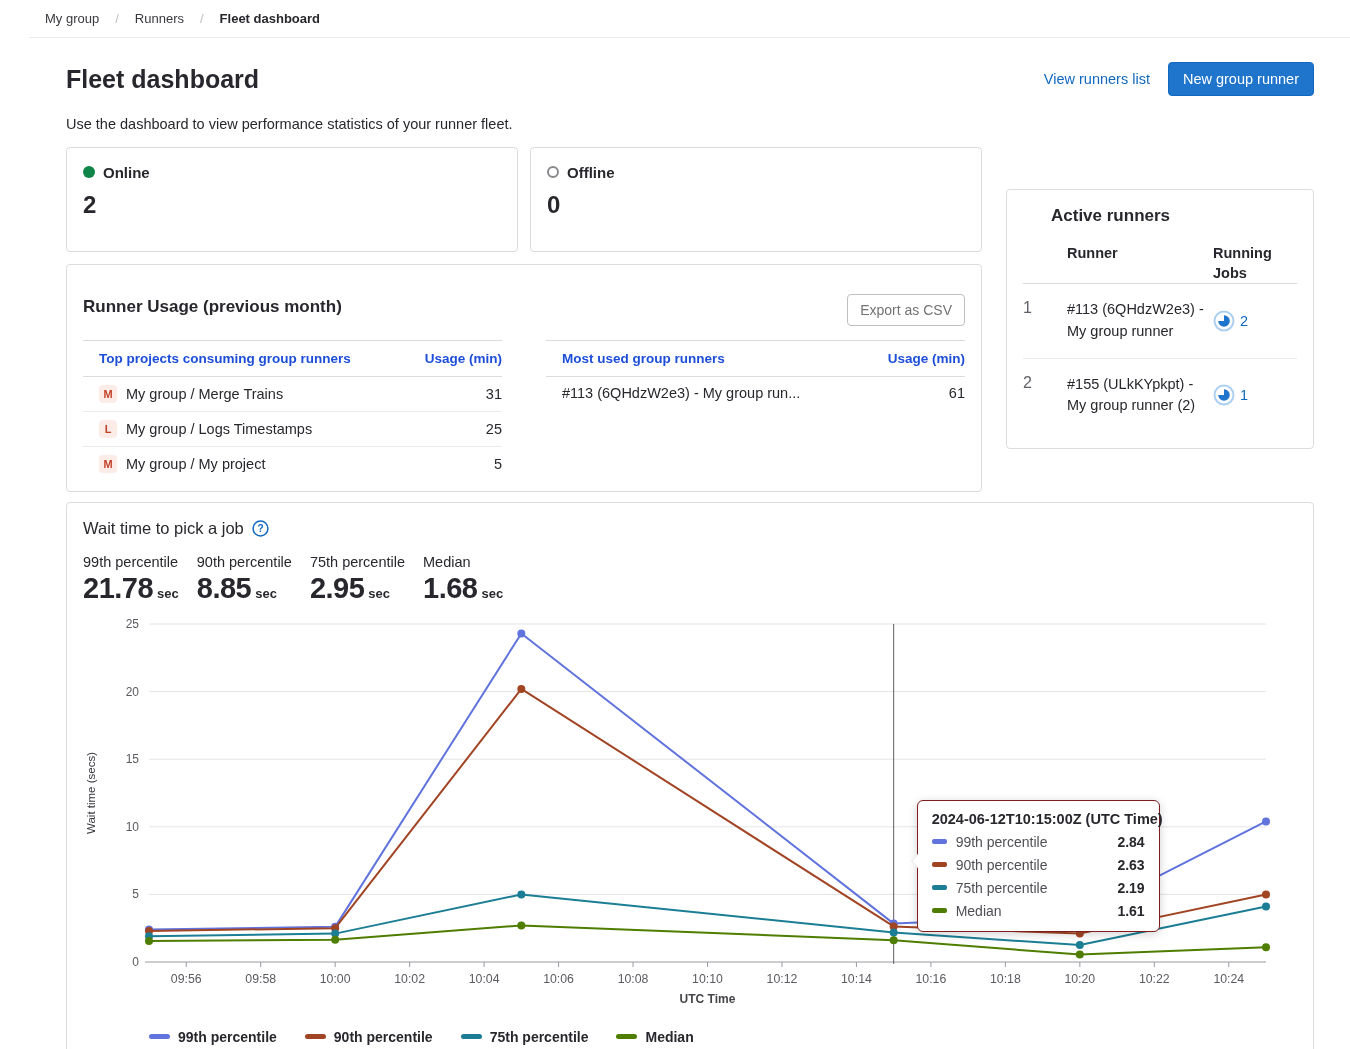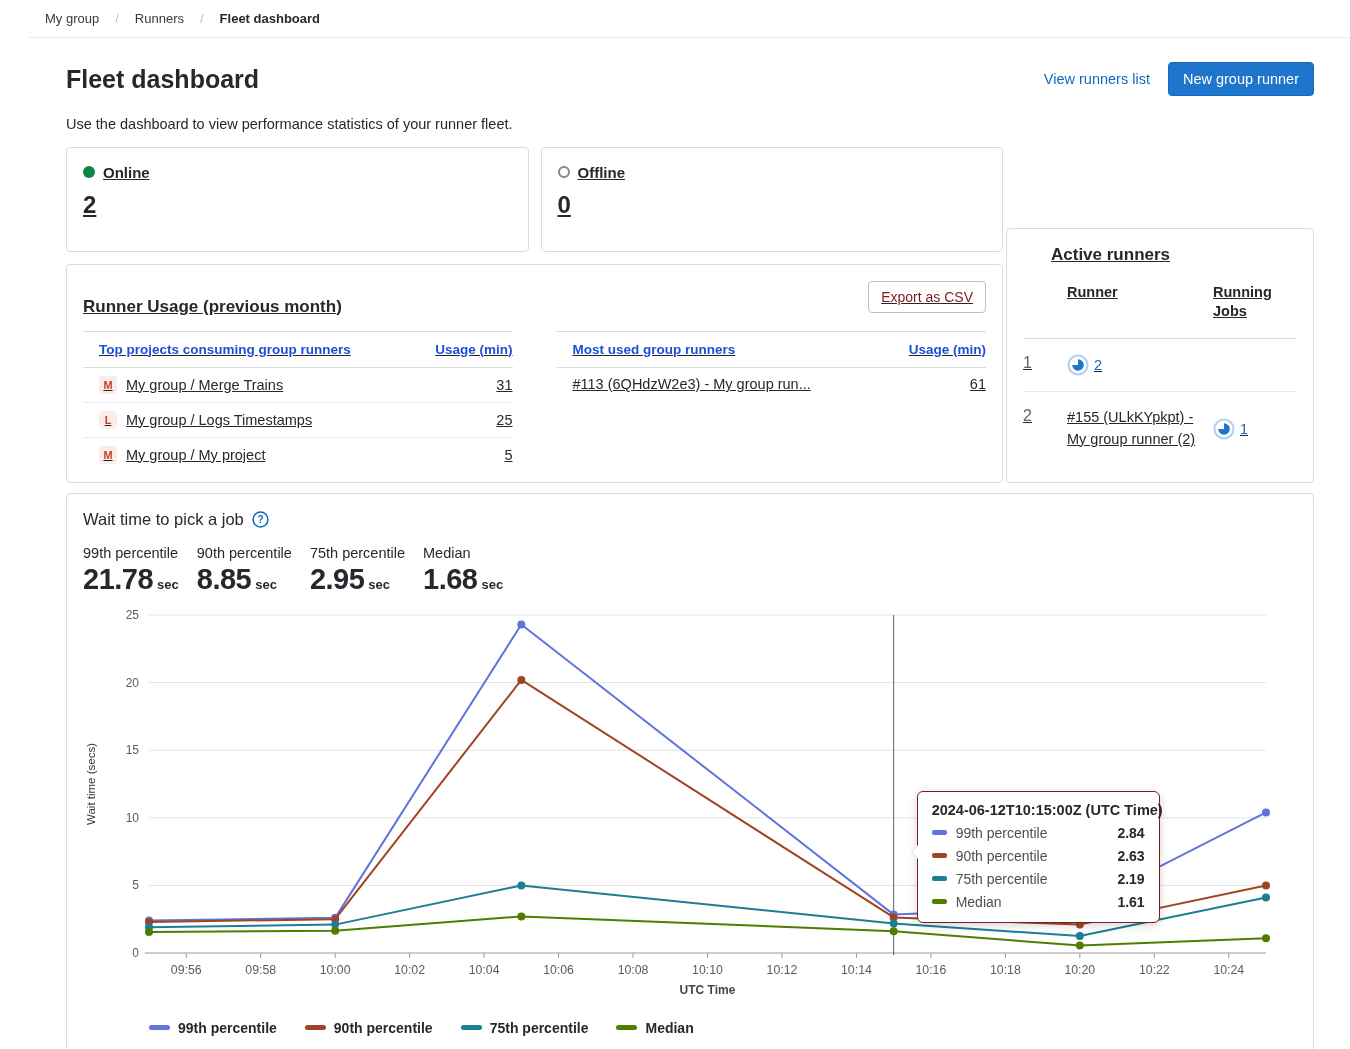--- a/index.html
+++ b/index.html
@@ -11,44 +11,44 @@
   .crumb-current { font-weight:700; color:#28272d; }
 
   .page { padding:0 36px 20px 66px; }
   .page-header { display:flex; justify-content:space-between; align-items:center; margin-top:24px; }
   h1 { font-size:25px; margin:0; font-weight:700; }
   .header-actions { display:flex; align-items:center; gap:18px; }
   .link-blue { color:#1068bf; font-size:14.5px; text-decoration:none; cursor:pointer; }
   .btn-primary { background:#1f75cb; color:#fff; border:1px solid #1068bf; border-radius:4px; padding:8px 14px; font-size:14.5px; cursor:pointer; font-family:inherit; }
   .desc { font-size:14.5px; margin-top:20px; }
 
-  .layout { display:flex; gap:3px; margin-top:14px; align-items:flex-end;text-decoration:underline; }
+  .layout { display:flex; gap:24px; margin-top:14px; align-items:center; }
   .col-main { flex:1; display:flex; flex-direction:column; gap:12px; }
   .card { border:1px solid #dcdcde; border-radius:4px; background:#fff; }
 
   .status-row { display:flex; gap:12px; }
   .status-card { flex:1; padding:16px; height:105px; }
   .status-label { display:flex; align-items:center; gap:8px; font-weight:700; font-size:15px; }
   .dot-online { width:12px; height:12px; border-radius:50%; background:#108548; }
   .dot-offline { width:12px; height:12px; border-radius:50%; border:2px solid #89888d; background:#fff; }
   .status-value { font-size:24px; font-weight:700; margin-top:10px; }
 
   .runners-card { width:308px; padding:16px; }
   .runners-title { font-size:17px; font-weight:700;margin-left:28px; }
-  .ar-head { display:grid; grid-template-columns:44px 1fr 84px; font-weight:700; font-size:14.5px; margin-top:18px; padding-bottom:16px; border-bottom:1px solid #dcdcde; line-height:1.35; }
+  .ar-head { display:grid; grid-template-columns:44px 1fr 84px; font-weight:700; font-size:14.5px; margin-top:18px; padding-bottom:0; border-bottom:1px solid #dcdcde; line-height:1.35; }
   .ar-row { display:grid; grid-template-columns:44px 1fr 84px; padding:15px 0; border-bottom:1px solid #e9e9eb; font-size:14.5px; }
   .ar-row:last-child { border-bottom:none; }
   .ar-index { color:#626168; font-size:16px; }
   .ar-runner { line-height:1.5; padding-right:4px; }
   .ar-jobs { display:flex; align-items:center; gap:5px; color:#1068bf; align-self:center; cursor:pointer; }
 
   .usage-card { padding:16px 16px 10px; }
   .usage-head { display:flex; justify-content:space-between; align-items:flex-start; }
   .usage-title { font-size:17px; font-weight:700; margin-top:16px; }
-  .btn-secondary { border:1px solid #bfbfc3; background:#fff; border-radius:4px; padding:7px 12px; font-size:14px; color:#7f1d1d; cursor:pointer; font-family:inherit; }
+  .btn-secondary { border:1px solid #bfbfc3; background:#fff; border-radius:4px; padding:7px 12px; font-size:14px; color:#737373; cursor:pointer; font-family:inherit;margin-top:13px; }
   .usage-tables { display:flex; gap:44px; margin-top:14px; }
   .u-table { flex:1; }
   .u-head { display:flex; justify-content:space-between; border-top:1px solid #dcdcde; border-bottom:1px solid #dcdcde; padding:10px 0 10px 16px; font-size:13.5px; font-weight:700; color:#1d4ed8; }
   .u-row { display:flex; justify-content:space-between; align-items:center; padding:8px 0 8px 16px; font-size:14.5px; border-bottom:1px solid #ececef; min-height:33px; }
   .u-row:last-child { border-bottom:none; }
   .u-name { display:flex; align-items:center; }
   .u-usage { padding-left:8px; }
   .avatar { width:18px; height:18px; border-radius:4px; background:#fbece8; color:#c24328; font-size:11px; font-weight:700; display:inline-flex; align-items:center; justify-content:center; margin-right:9px; flex:none; }
 
   .chart-card { margin-top:10px; padding:16px 16px 14px; }
@@ -165,20 +165,21 @@
 
     <div class="card runners-card">
       <div class="runners-title">Active runners</div>
       <div class="ar-head">
         <span></span>
         <span>Runner</span>
         <span>Running Jobs</span>
       </div>
       <div class="ar-row">
         <span class="ar-index">1</span>
+        <span class="ar-runner">#113 (6QHdzW2e3) - My group runner</span>
         <span class="ar-jobs">
           <svg width="22" height="22" viewBox="0 0 22 22">
             <circle cx="11" cy="11" r="9.5" fill="none" stroke="#add0f2" stroke-width="2"></circle>
             <path d="M11,11 L11,5.2 A5.8,5.8 0 1 1 5.2,11 Z" fill="#1f75cb"></path>
           </svg>
           <span>2</span>
         </span>
       </div>
       <div class="ar-row">
         <span class="ar-index">2</span>

